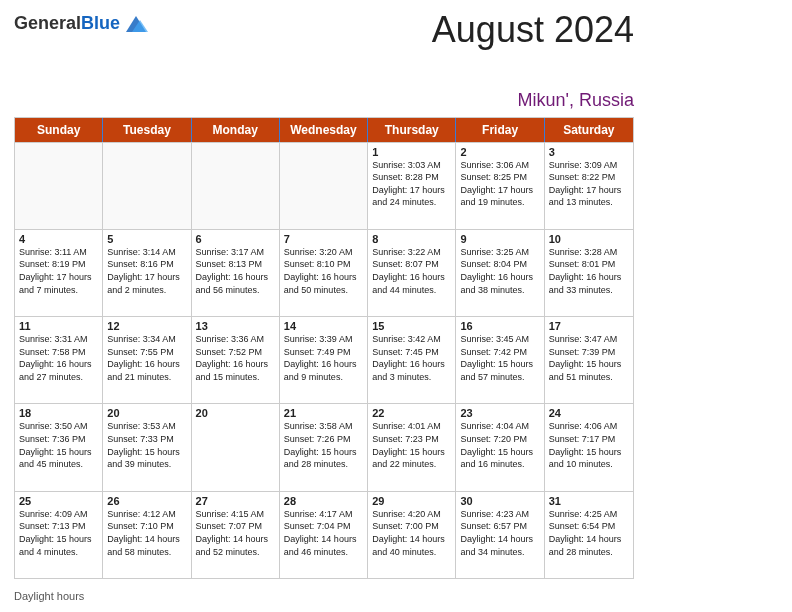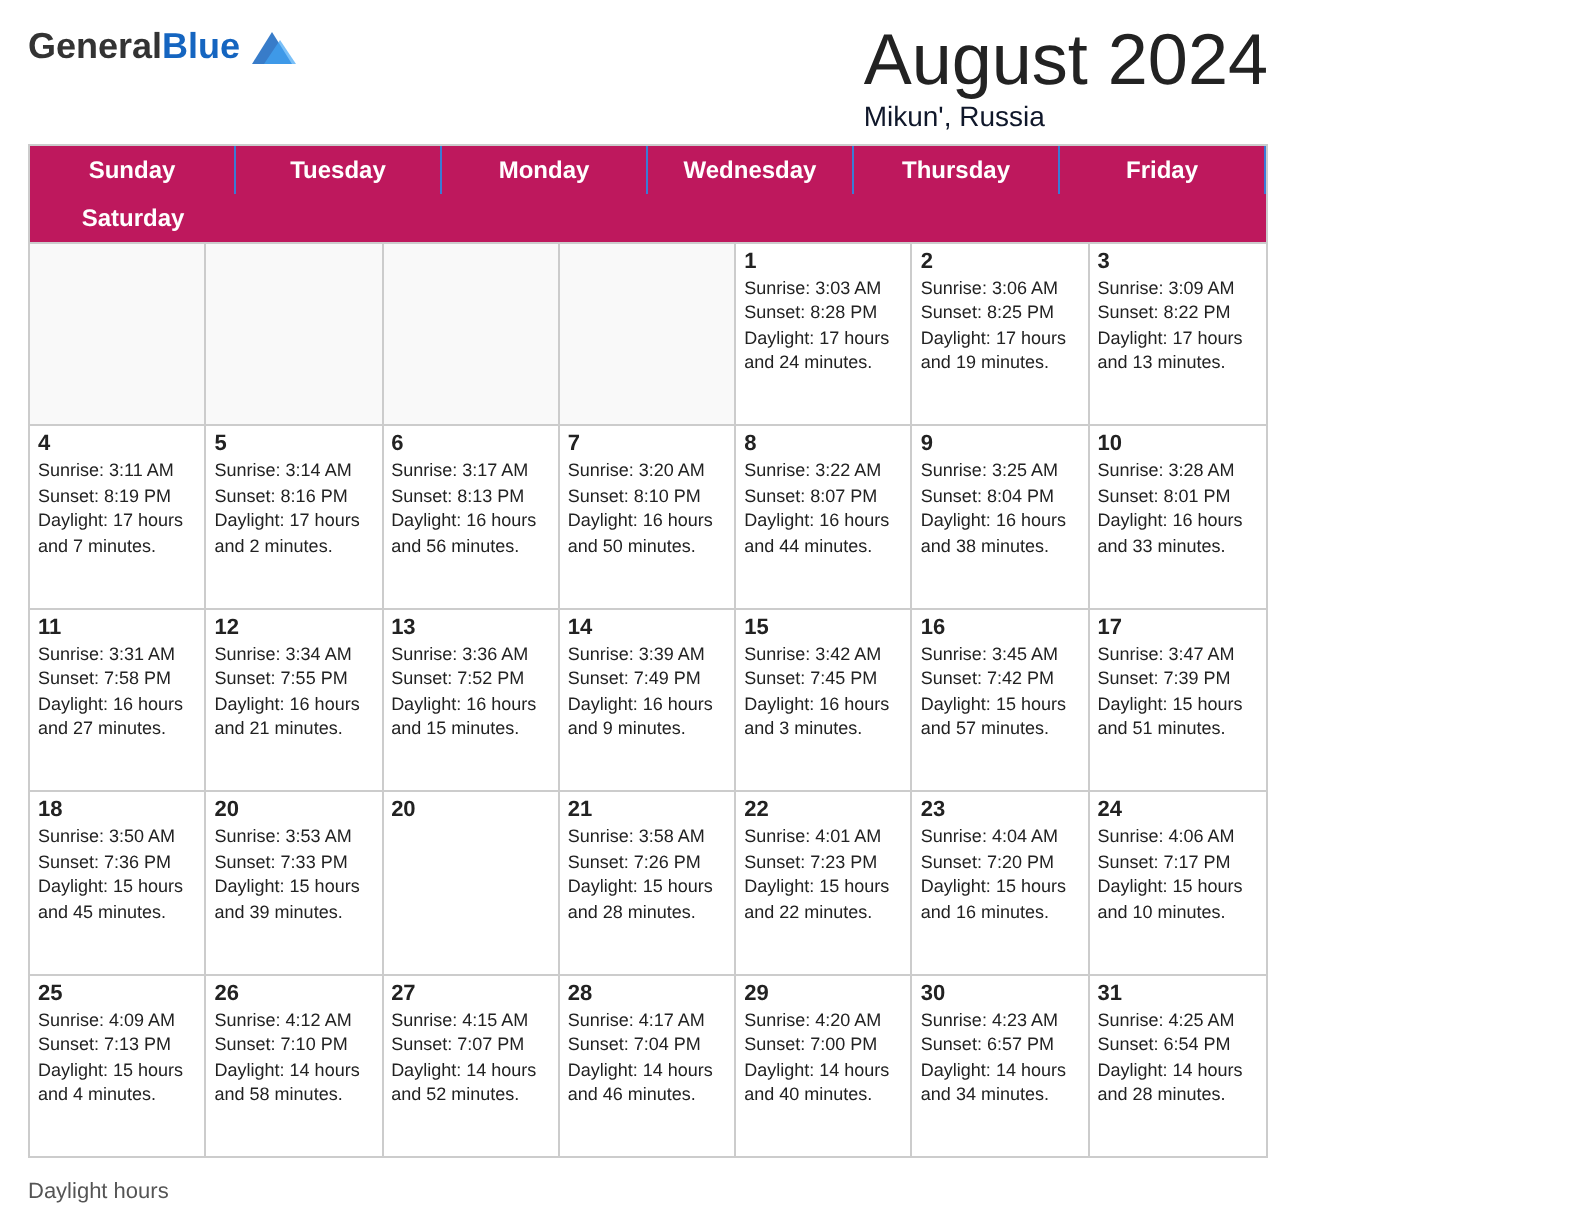--- a/index.html
+++ b/index.html
@@ -34,42 +34,43 @@
       line-height: 1.1;
     }
     .logo-general { color: #333; }
     .logo-blue { color: #1565c0; }
     .logo-icon {
       width: 28px;
       height: 28px;
       margin-left: 2px;
     }
     .title-area {
-      text-align: left;
+      text-align: right;
     }
     .month-title {
       font-size: 36px;
       font-weight: normal;
       color: #222;
       line-height: 1.1;
     }
     .location {
-      font-size: 14px;
-      color: #0f172a;
+      font-size: 18px;
+      color: #701a75;
+      margin-top: 40px;
     }
     .calendar {
       flex: 1;
       display: flex;
       flex-direction: column;
       border: 1px solid #ccc;
     }
     .cal-header-row {
       display: grid;
-      grid-template-columns: repeat(6, 1fr);
-      background: #be185d;
+      grid-template-columns: repeat(7, 1fr);
+      background: #c2410c;
     }
     .cal-header-cell {
       color: #fff;
       font-size: 12px;
       font-weight: bold;
       text-align: center;
       padding: 5px 2px;
       border-right: 1px solid #3a7bd5;
     }
     .cal-header-cell:last-child { border-right: none; }

